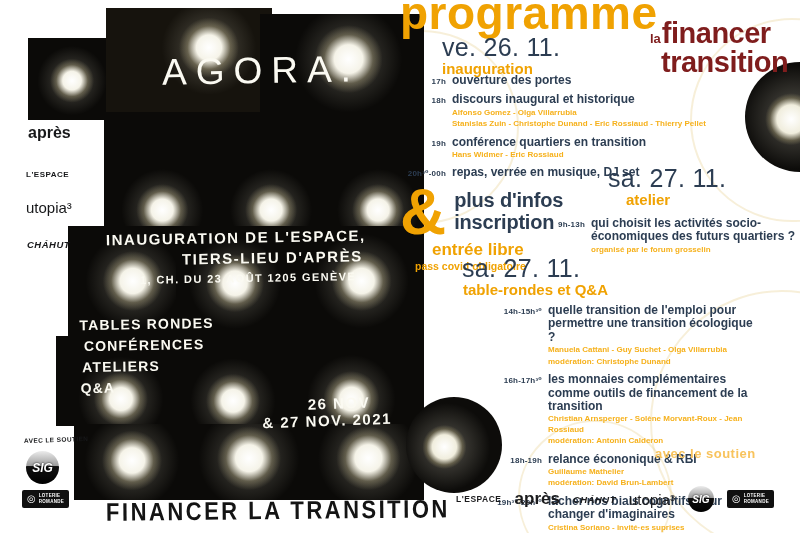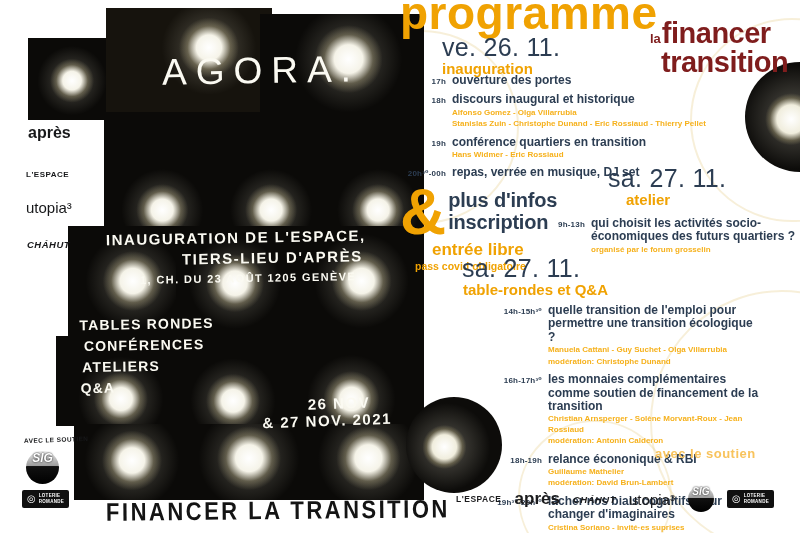--- a/index.html
+++ b/index.html
@@ -20,21 +20,21 @@
   #fin{position:absolute;left:90px;top:498px;color:#141414;font-size:22px;font-weight:700;
        letter-spacing:2.5px;transform:rotate(-0.6deg) scaleY(1.15);z-index:3;white-space:nowrap}
 
   .slogo{position:absolute;color:#17181a;z-index:3;white-space:nowrap}
   #s-apres{left:12px;top:124px;font-size:16px;font-weight:800}
   #s-espace{left:10px;top:170px;font-size:8px;font-weight:700;letter-spacing:.5px}
   #s-utopia{left:10px;top:199px;font-size:15px;font-weight:500}
   #s-chahut{left:11px;top:239px;font-size:9.5px;font-weight:800;font-style:italic;letter-spacing:.5px}
   #s-support{left:8px;top:436px;font-size:6.5px;font-weight:700;letter-spacing:.4px;transform:rotate(-2deg)}
   .sigc{border-radius:50%;background:linear-gradient(180deg,#ececec 0%,#9a9a9a 46%,#111 47%,#000 100%);
-        display:flex;justify-content:center}
+        display:flex;align-items:center;justify-content:center}
   .sigc span{color:#fff;font-weight:800;font-style:italic;text-shadow:0 0 2px #000}
   #s-sig{position:absolute;left:10px;top:451px;z-index:3}
   #s-sig .sigc{width:33px;height:33px;font-size:12px}
   .lrb{background:#101010;color:#fff;display:inline-flex;align-items:center;gap:3px;padding:3px 5px;border-radius:2px}
   .lrb .ic{font-size:10px;line-height:1;color:#fff}
   .lrb .tx{font-size:4.5px;font-weight:700;line-height:1.25;letter-spacing:.3px}
   #s-lr{position:absolute;left:6px;top:488px;z-index:3}
 
   
   #right{position:absolute;left:400px;top:0;width:400px;height:533px}
@@ -67,21 +67,21 @@
   .ev{display:flex;margin-bottom:6px}
   .ev-time{flex:none;width:44px;text-align:right;font-size:8px;font-weight:700;color:#2c3d52;
            padding-top:3px;letter-spacing:.2px;white-space:nowrap}
   .ev-body{margin-left:6px;flex:1}
   .ev-title{font-size:12px;font-weight:700;color:#2c3d52;line-height:1.12}
   .ev-sp{font-size:8px;font-weight:700;color:#f6b11c;line-height:1.3;margin-top:1px}
 
   #info{position:absolute;left:0;top:183px;width:178px;z-index:2}
   .inf1{display:flex}
   .amp{font-size:64px;font-weight:700;color:#f0a202;line-height:.8;margin-top:4px}
-  .itxt{margin-left:2px;margin-top:6px}
+  .itxt{margin-left:8px;margin-top:6px}
   .itxt div{font-size:20px;font-weight:800;color:#2c3d52;line-height:1.12;letter-spacing:-.2px}
   .free{margin:2px 0 0 32px;font-size:17px;font-weight:800;color:#f0a202}
   .covid{margin:0 0 0 15px;font-size:10.5px;font-weight:700;color:#f0a202}
 
   #sup-r{position:absolute;left:255px;top:446px;font-size:13px;font-weight:700;color:#f8c35c;
          letter-spacing:.5px;z-index:2}
   #flogos{position:absolute;left:56px;top:486px;display:flex;align-items:center;gap:13px;z-index:2;color:#1b1b1d}
   .f-espace{font-size:8.5px;font-weight:700;letter-spacing:.5px}
   .f-apres{font-size:17px;font-weight:800}
   .f-chahut{font-size:9.5px;font-weight:800;font-style:italic;letter-spacing:.5px}
@@ -240,21 +240,21 @@
             <div class="ev-time">14h-15h³⁰</div>
             <div class="ev-body">
               <div class="ev-title">quelle transition de l'emploi pour permettre une transition écologique ?</div>
               <div class="ev-sp">Manuela Cattani - Guy Suchet - Olga Villarrubia</div>
               <div class="ev-sp">modération: Christophe Dunand</div>
             </div>
           </div>
           <div class="ev">
             <div class="ev-time">16h-17h³⁰</div>
             <div class="ev-body">
-              <div class="ev-title">les monnaies complémentaires comme soutien de financement de la transition</div>
+              <div class="ev-title">les monnaies complémentaires comme outils de financement de la transition</div>
               <div class="ev-sp">Christian Arnsperger - Solène Morvant-Roux - Jean Rossiaud</div>
               <div class="ev-sp">modération: Antonin Calderon</div>
             </div>
           </div>
           <div class="ev">
             <div class="ev-time">18h-19h</div>
             <div class="ev-body">
               <div class="ev-title">relance écononique &amp; RBI</div>
               <div class="ev-sp">Guillaume Mathelier</div>
               <div class="ev-sp">modération: David Brun-Lambert</div>

